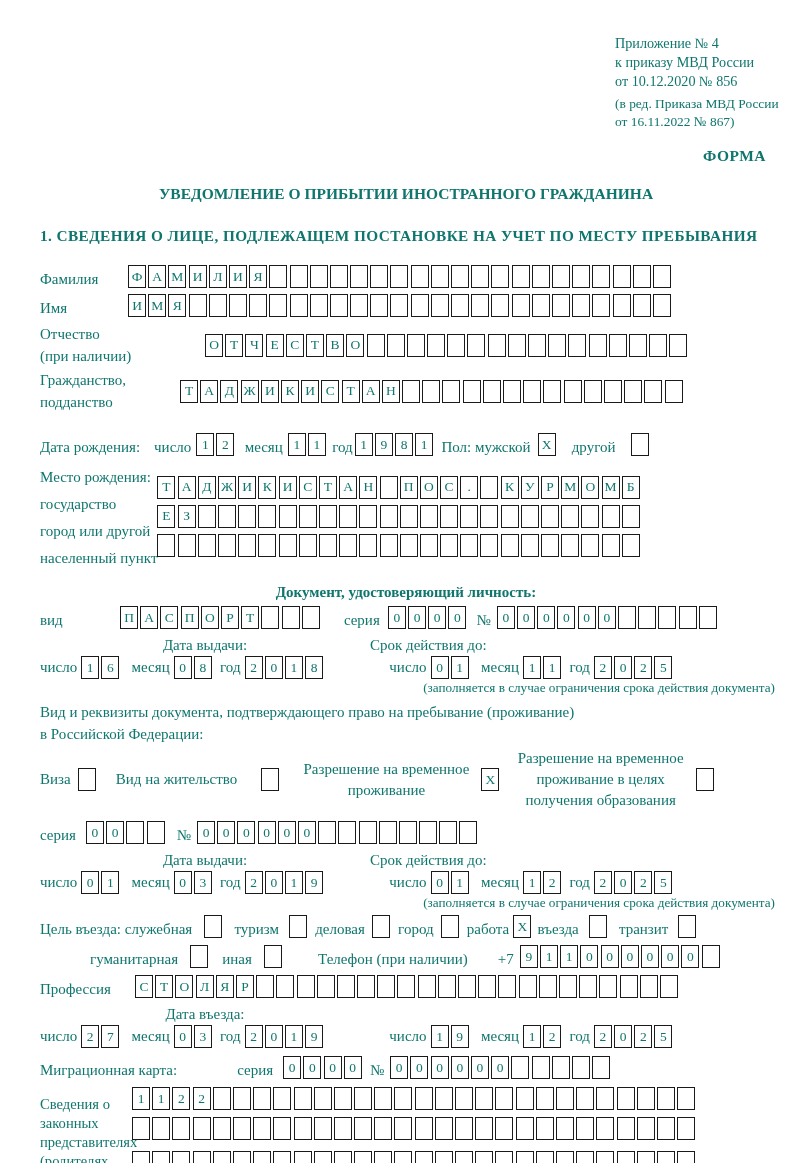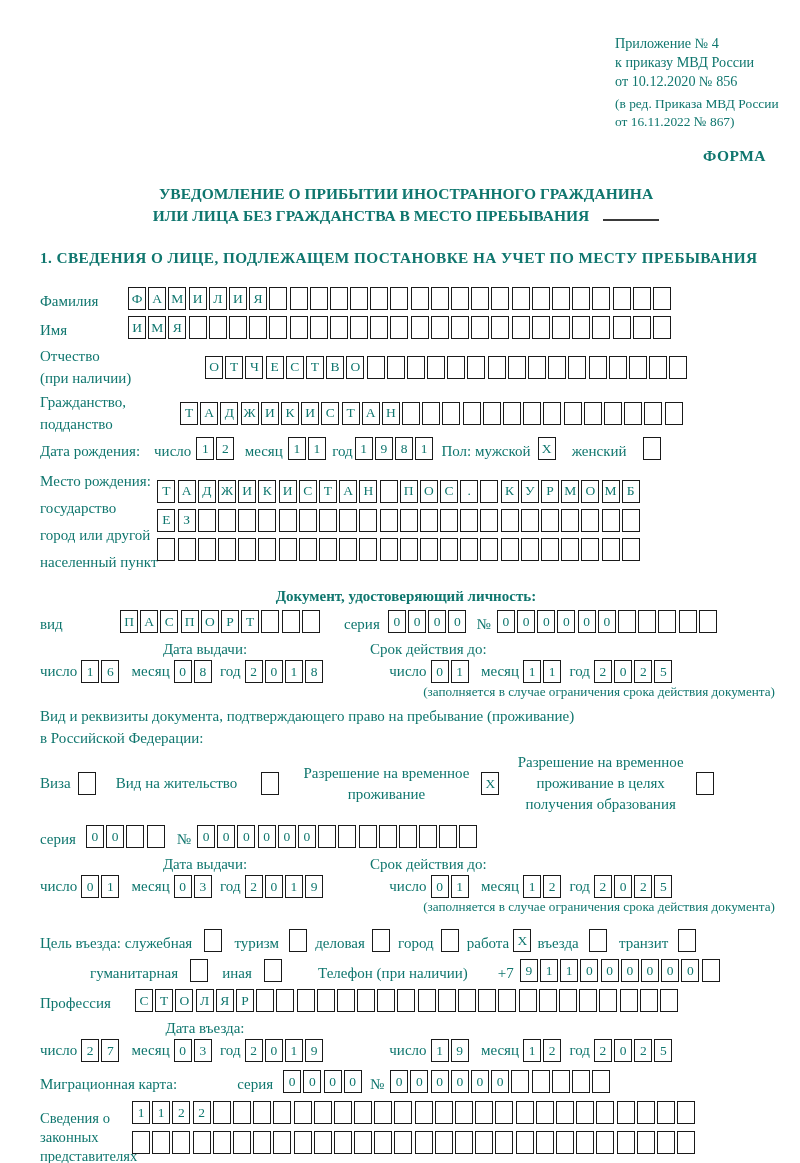--- a/index.html
+++ b/index.html
@@ -47,21 +47,20 @@
     <div class="hdr-note">
       <div>(в ред. Приказа МВД России</div>
       <div>от 16.11.2022 № 867)</div>
     </div>
   </div>
 
   <div class="forma">ФОРМА</div>
 
   <div class="title">
     <div>УВЕДОМЛЕНИЕ О ПРИБЫТИИ ИНОСТРАННОГО ГРАЖДАНИНА</div>
-    <div><span>ИЛИ ЛИЦА БЕЗ ГРАЖДАНСТВА В МЕСТО ПРЕБЫВАНИЯ</span><span class="blank-line"></span></div>
   </div>
 
   <div class="sec-heading">1. СВЕДЕНИЯ О ЛИЦЕ, ПОДЛЕЖАЩЕМ ПОСТАНОВКЕ НА УЧЕТ ПО МЕСТУ ПРЕБЫВАНИЯ</div>
 
   <div class="row" style="margin-top:20px">
     <span class="lbl" style="width:88px">Фамилия</span>
     <span class="cells">
         <span class="cell">Ф</span>
         <span class="cell">А</span>
         <span class="cell">М</span>
@@ -185,21 +184,21 @@
         <span class="cell"></span>
         <span class="cell"></span>
         <span class="cell"></span>
         <span class="cell"></span>
         <span class="cell"></span>
         <span class="cell"></span>
         <span class="cell"></span>
       </span>
   </div>
 
-  <div class="row" style="margin-top:2px">
+  <div class="row" style="margin-top:20px">
     <span class="lbl">Дата рождения:</span>
     <span class="lbl" style="margin-left:14px; margin-right:5px">число</span>
     <span class="cells">
         <span class="cell">1</span>
         <span class="cell">2</span>
       </span>
     <span class="lbl" style="margin-left:8px; margin-right:5px">месяц</span>
     <span class="cells">
         <span class="cell">1</span>
         <span class="cell">1</span>
@@ -208,21 +207,21 @@
     <span class="cells">
         <span class="cell">1</span>
         <span class="cell">9</span>
         <span class="cell">8</span>
         <span class="cell">1</span>
       </span>
     <span class="lbl" style="margin-left:6px">Пол: мужской</span>
     <span class="cells cb-gap">
         <span class="cell">X</span>
       </span>
-    <span class="lbl" style="margin-left:14px">женский</span>
+    <span class="lbl" style="margin-left:14px">другой</span>
     <span class="cells" style="margin-left:16px">
         <span class="cell"></span>
       </span>
   </div>
 
   <div class="row top" style="margin-top:8px">
     <div class="lblcol" style="width:165px; line-height:27px">
       <div>Место рождения:</div>
       <div>государство</div>
       <div>город или другой</div>
@@ -490,21 +489,21 @@
       <span class="cells">
           <span class="cell">2</span>
           <span class="cell">0</span>
           <span class="cell">2</span>
           <span class="cell">5</span>
         </span>
     </div>
   </div>
   <div class="note" style="text-align:right; width:735px; margin-top:1px">(заполняется в случае ограничения срока действия документа)</div>
 
-  <div class="row" style="margin-top:14px">
+  <div class="row" style="margin-top:4px">
     <span class="lbl">Цель въезда: служебная</span>
     <span class="cells" style="margin-left:12px">
         <span class="cell"></span>
       </span>
     <span class="lbl" style="margin-left:10px">туризм</span>
     <span class="cells" style="margin-left:10px">
         <span class="cell"></span>
       </span>
     <span class="lbl" style="margin-left:6px">деловая</span>
     <span class="cells cb-gap">

